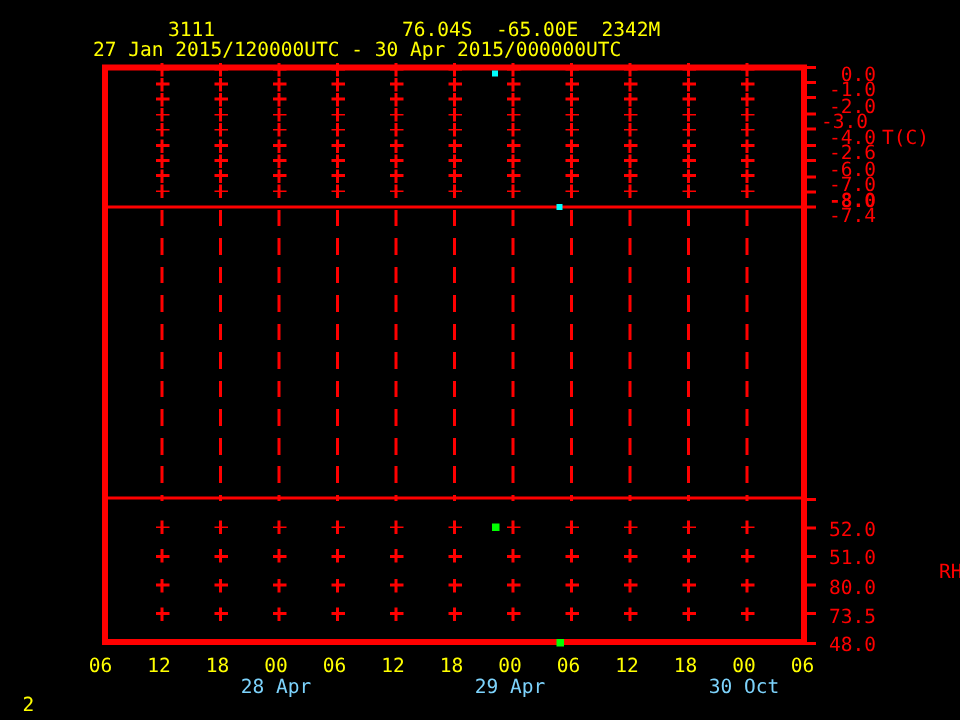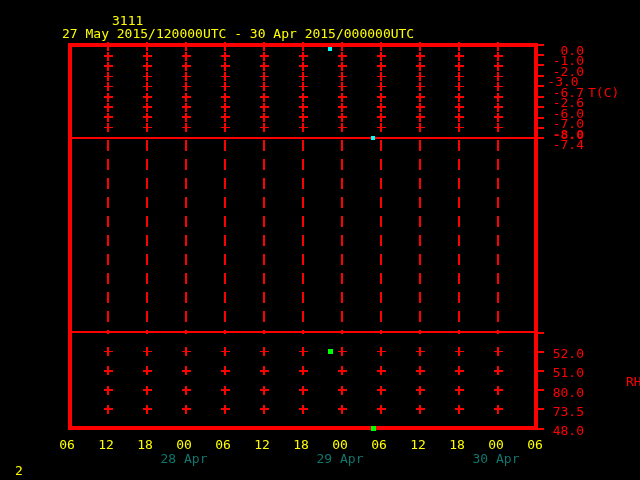--- a/index.html
+++ b/index.html
@@ -15,30 +15,33 @@
     border:4px solid #ff0000;box-sizing:border-box;
   }
   .hline{position:absolute;left:68px;width:470px;height:2px;background:#ff0000;}
   .cross{position:absolute;width:9px;height:9px;}
   .cross::before{content:"";position:absolute;left:0;top:3.6px;width:9px;height:1.6px;background:#ff0000;}
   .cross::after{content:"";position:absolute;top:0;left:3.6px;width:1.6px;height:9px;background:#ff0000;}
   .vdash{position:absolute;width:1.6px;background:repeating-linear-gradient(to bottom,#ff0000 0 11px,transparent 11px 19px);}
   .tick{position:absolute;height:2px;width:7px;background:#ff0000;}
   .ylab{position:absolute;width:42px;text-align:right;color:#ff0000;}
   .xlab{position:absolute;width:40px;text-align:center;color:#ffff00;}
-  .dlab{position:absolute;width:60px;text-align:center;color:#0f766e;}
+  .dlab{position:absolute;width:60px;text-align:center;color:#7dd3fc;}
   .dot{position:absolute;}
 </style>
 </head>
 <body>
 
 <div class="page" id="page">
 
   <div class="abs" style="left:84px;top:14px;margin-left:28px;">3111</div>
-  <div class="abs" style="left:62px;top:27px;">27 May 2015/120000UTC - 30 Apr 2015/000000UTC</div>
+  <div class="abs" style="left:268px;top:14px;">
+    <span>76.04S</span><span>&nbsp;&nbsp;</span><span>-65.00E</span><span>&nbsp;&nbsp;</span><span>2342M</span>
+  </div>
+  <div class="abs" style="left:62px;top:27px;">27 Jan 2015/120000UTC - 30 Apr 2015/000000UTC</div>
 
   <div class="frame"></div>
   <div class="hline" style="top:137px;"></div>
   <div class="hline" style="top:331px;"></div>
 
   <div class="abs red" style="left:588px;top:86px;">T(C)</div>
   <div class="abs red" style="left:588px;top:375px;padding-left:38px;">RH(%)</div>
 
   <div class="abs" style="left:15px;top:464px;">2</div>
 
@@ -209,21 +212,21 @@
     <div class="tick" style="left: 537px; top: 331.5px;"></div>
     <div class="tick" style="left: 537px; top: 350.7px;"></div>
     <div class="tick" style="left: 537px; top: 369.9px;"></div>
     <div class="tick" style="left: 537px; top: 389.1px;"></div>
     <div class="tick" style="left: 537px; top: 408.3px;"></div>
     <div class="tick" style="left: 537px; top: 427.5px;"></div>
     <div class="ylab" style="left: 542px; top: 44px;">0.0</div>
     <div class="ylab" style="left: 542px; top: 54.44px;">-1.0</div>
     <div class="ylab" style="left: 542px; top: 64.88px;">-2.0</div>
     <div class="ylab" style="left: 542px; top: 75.32px; text-align: center;">-3.0</div>
-    <div class="ylab" style="left: 542px; top: 85.76px;">-6.7</div>
+    <div class="ylab" style="left: 542px; top: 85.76px;">-4.0</div>
     <div class="ylab" style="left: 542px; top: 96.2px;">-2.6</div>
     <div class="ylab" style="left: 542px; top: 106.64px;">-6.0</div>
     <div class="ylab" style="left: 542px; top: 117.08px;">-7.0</div>
     <div class="ylab" style="left: 542px; top: 127.52px; font-weight: bold;">-8.0</div>
     <div class="ylab" style="left: 542px; top: 137.96px;">-7.4</div>
     <div class="ylab" style="left: 542px; top: 347.2px;">52.0</div>
     <div class="ylab" style="left: 542px; top: 366.4px;">51.0</div>
     <div class="ylab" style="left: 542px; top: 385.6px;">80.0</div>
     <div class="ylab" style="left: 542px; top: 404.8px;">73.5</div>
     <div class="ylab" style="left: 542px; top: 424px;">48.0</div>
@@ -235,18 +238,18 @@
     <div class="xlab" style="left: 242px; top: 438px;">12</div>
     <div class="xlab" style="left: 281px; top: 438px;">18</div>
     <div class="xlab" style="left: 320px; top: 438px;">00</div>
     <div class="xlab" style="left: 359px; top: 438px;">06</div>
     <div class="xlab" style="left: 398px; top: 438px;">12</div>
     <div class="xlab" style="left: 437px; top: 438px;">18</div>
     <div class="xlab" style="left: 476px; top: 438px;">00</div>
     <div class="xlab" style="left: 515px; top: 438px;">06</div>
     <div class="dlab" style="left: 154px; top: 452px;">28 Apr</div>
     <div class="dlab" style="left: 310px; top: 452px;">29 Apr</div>
-    <div class="dlab" style="left: 466px; top: 452px;">30 Apr</div>
+    <div class="dlab" style="left: 466px; top: 452px;">30 Oct</div>
     <div class="dot" style="left: 328.3px; top: 46.676px; width: 4px; height: 4px; background: rgb(0, 255, 255);"></div>
     <div class="dot" style="left: 371.2px; top: 136.46px; width: 4px; height: 4px; background: rgb(0, 255, 255);"></div>
     <div class="dot" style="left: 327.8px; top: 349.2px; width: 5px; height: 5px; background: rgb(0, 255, 0);"></div>
     <div class="dot" style="left: 371.35px; top: 426px; width: 5px; height: 5px; background: rgb(0, 255, 0);"></div>
   </div>
 
 </body></html>

